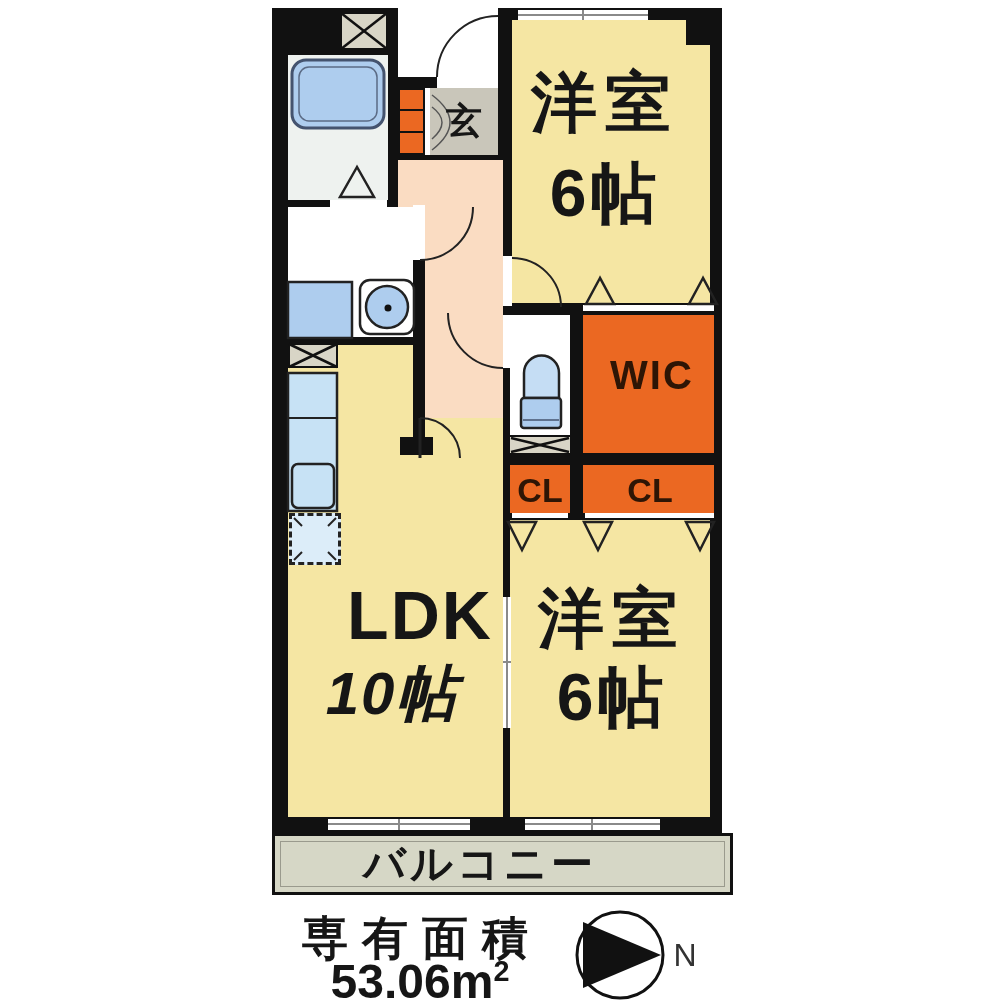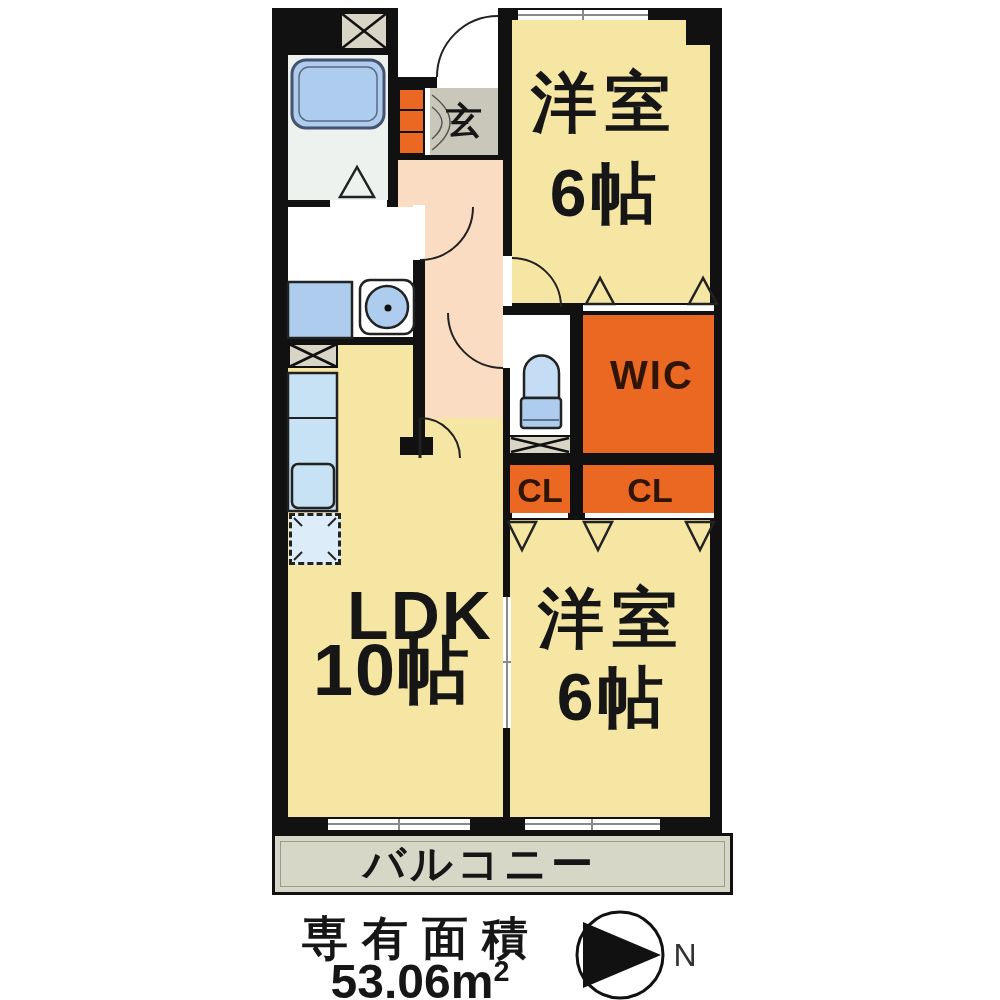--- a/index.html
+++ b/index.html
@@ -176,21 +176,21 @@
   <div class="label" style="left:464px;top:121px;font-size:36px;">玄</div>
 
   <div class="label" style="left:605px;top:102px;font-size:66px;letter-spacing:8px;">洋室</div>
   <div class="label" style="left:605px;top:193px;font-size:66px;letter-spacing:4px;">6帖</div>
 
   <div class="label closet-label" style="left:652px;top:375px;font-size:40px;letter-spacing:2px;">WIC</div>
   <div class="label closet-label" style="left:540px;top:490px;font-size:34px;">CL</div>
   <div class="label closet-label" style="left:650px;top:490px;font-size:34px;">CL</div>
 
   <div class="label" style="left:392px;top:615px;font-size:68px;letter-spacing:2px;margin-left:28px;">LDK</div>
-  <div class="label" style="left:392px;top:670px;font-size:72px;letter-spacing:2px;">10帖</div>
+  <div class="label" style="left:392px;top:694px;font-size:60px;letter-spacing:2px;font-style:italic;">10帖</div>
 
   <div class="label" style="left:612px;top:618px;font-size:66px;letter-spacing:8px;">洋室</div>
   <div class="label" style="left:612px;top:697px;font-size:66px;letter-spacing:4px;">6帖</div>
 
   <div class="label" style="left:422px;top:938px;font-size:46px;letter-spacing:14px;">専有面積</div>
 
   <div class="label" style="left:480px;top:864px;font-size:42px;letter-spacing:4px;">バルコニー</div>
   <div class="label" style="left:420px;top:981px;font-size:48px;">
     <span>53.06</span><span>m</span><sup style="font-size:60%;">2</sup>
   </div>

